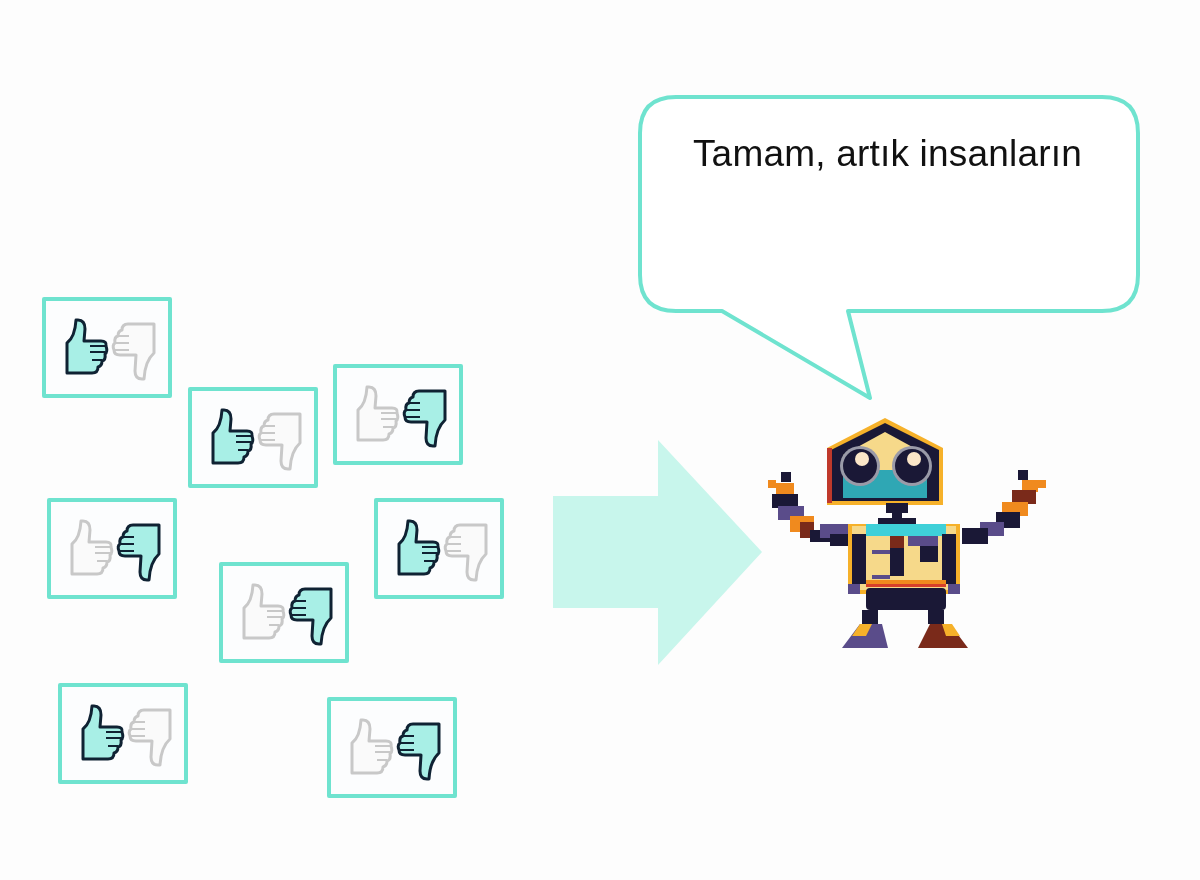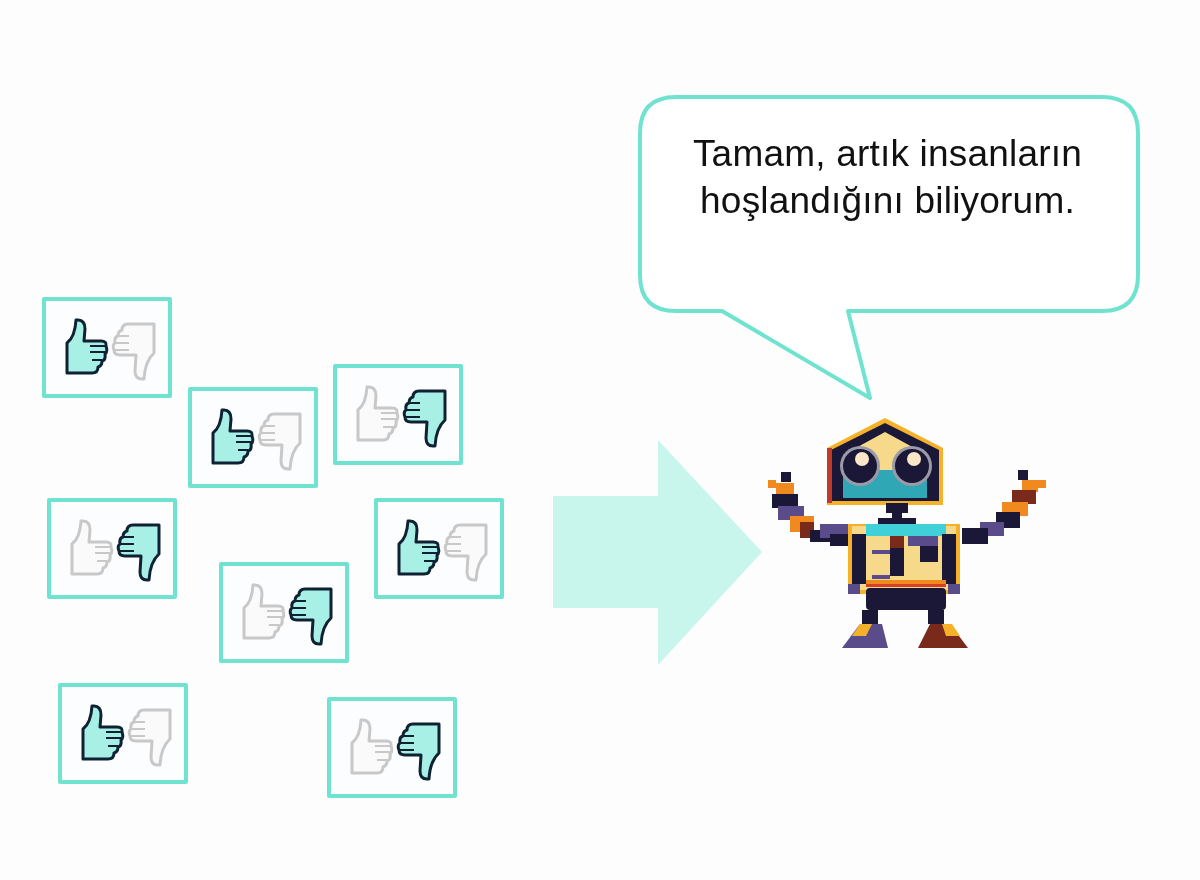--- a/index.html
+++ b/index.html
@@ -132,21 +132,20 @@
 
   <svg style="position:absolute;left:0;top:0" width="1200" height="880">
     <polygon points="553,496 658,496 658,440 762,552 658,665 658,608 553,608" fill="#c8f6ec"></polygon>
   </svg>
 
   <svg style="position:absolute;left:0;top:0" width="1200" height="880">
     <path d="M676,97 L1102,97 Q1138,97 1138,133 L1138,275 Q1138,311 1102,311 L848,311 L870,398 L722,311 L676,311 Q640,311 640,275 L640,133 Q640,97 676,97 Z" fill="#ffffff" stroke="#6fe3cf" stroke-width="4" stroke-linejoin="round"></path>
   </svg>
   <div class="bubble-text">
     <div>Tamam, artık insanların</div>
-    <div>hoşlandığını biliyorum.</div>
   </div>
 
   <svg style="position:absolute;left:0;top:0" width="1200" height="880">
 
     <rect x="768" y="480" width="8" height="8" fill="#f08a1e"></rect>
     <rect x="781" y="472" width="10" height="10" fill="#1a1836"></rect>
     <rect x="776" y="483" width="18" height="14" fill="#f08a1e"></rect>
     <rect x="772" y="494" width="26" height="14" fill="#1a1836"></rect>
     <rect x="778" y="506" width="26" height="14" fill="#5a4c8a"></rect>
     <rect x="790" y="516" width="24" height="16" fill="#f08a1e"></rect>

